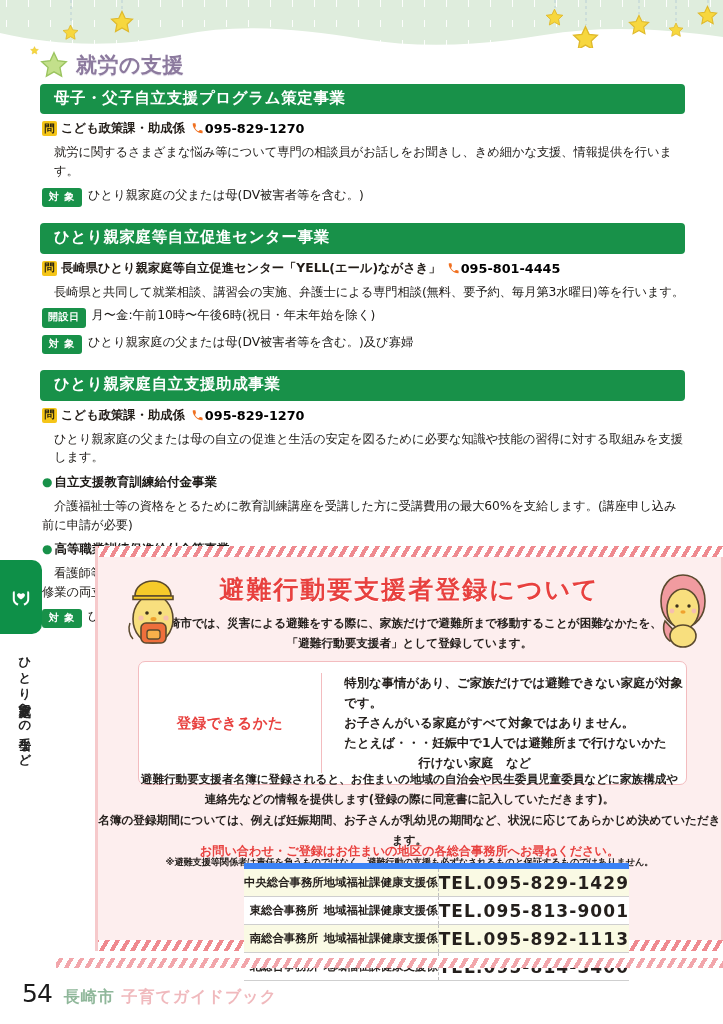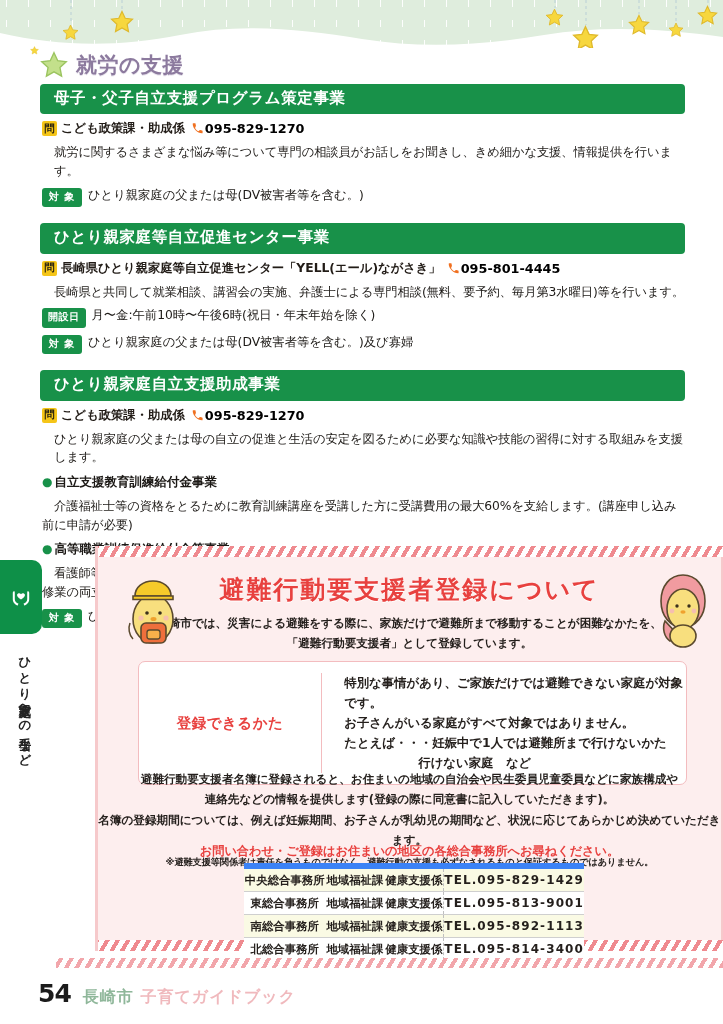--- a/index.html
+++ b/index.html
@@ -269,21 +269,21 @@
   .office-table tr:nth-child(odd) td { background: #fafae4; }
   .office-table tr:nth-child(even) td { background: #ffffff; }
   .cell-office { width: 94px; text-align: center; }
   .cell-dept   { width: 74px; text-align: center; }
   .cell-team   { width: 74px; text-align: center; }
   .cell-tel {
     text-align: right;
     color: #e8413f;
     border-left: 1px dashed #bfbfbf;
     letter-spacing: 1.1px;
-    font-size: 12px;
+    font-size: 17px;
   }
 
   
   .side-tab {
     position: absolute;
     left: 0; top: 560px;
     width: 42px; height: 74px;
     background: #0e9048;
     border-radius: 0 10px 10px 0;
     display: flex; align-items: center; justify-content: center;
@@ -311,24 +311,23 @@
       #ffffff 4px 9px
     );
   }
   .footer-row {
     position: absolute;
     left: 22px; bottom: 16px;
     display: flex; align-items: baseline; gap: 12px;
   }
   .page-num {
     font-size: 25px;
-    font-weight: bold;
+    font-weight: normal;
     color: #1b1b1b;
     letter-spacing: -1px;
-    margin-left: 16px;
   }
   .footer-brand {
     font-size: 16px;
     font-weight: bold;
     color: #7ea98c;
     letter-spacing: 1px;
     text-shadow: 1px 1px 0 #ffffff, -1px -1px 0 #ffffff, 1px -1px 0 #ffffff, -1px 1px 0 #ffffff;
   }
   .footer-brand .city { color: #8fb79a; }
   .footer-brand .guide { color: #f0b9bd; }

